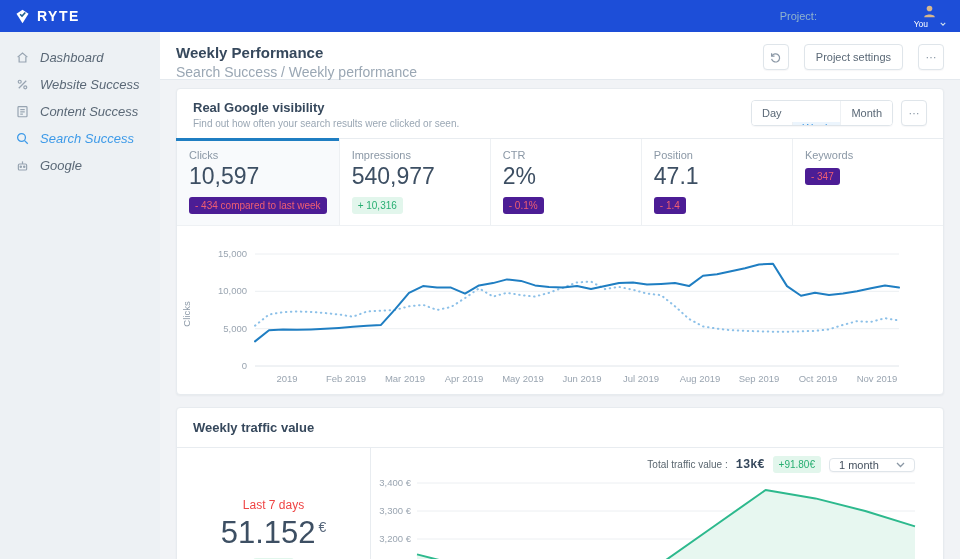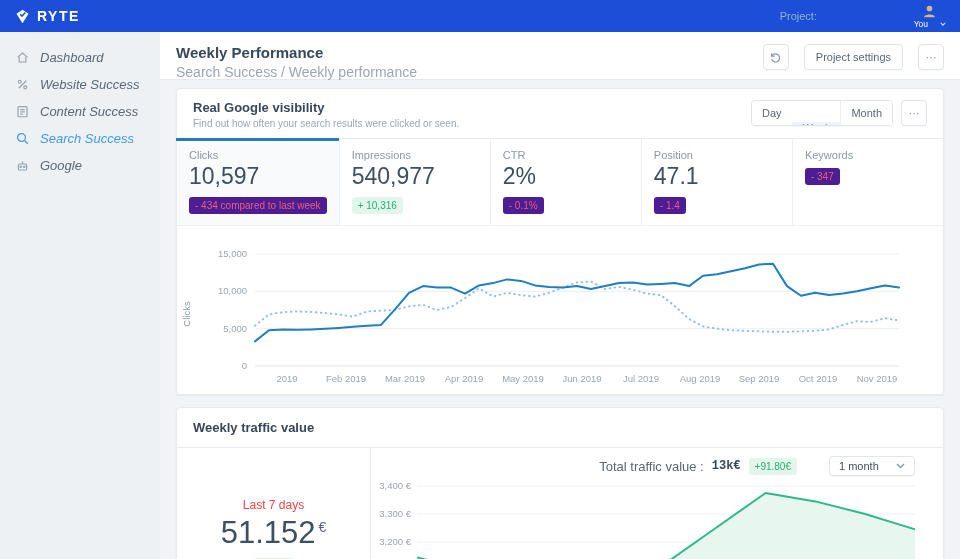--- a/index.html
+++ b/index.html
@@ -69,24 +69,24 @@
   
   .card2 { margin-top:12px; }
   .card2-header { padding:12px 16px; border-bottom:1px solid #e8ecf0; }
   .card2-body { display:flex; }
   .summary { width:194px; border-right:1px solid #e8ecf0; display:flex; flex-direction:column; align-items:center; padding-top:50px; flex-shrink:0; }
   .summary-label { font-size:12px; color:#ef4444; }
   .summary-value { font-size:31px; color:#3d4f63; margin-top:3px; }
   .summary-value sup { font-size:14px; margin-left:3px; color:#55657a; }
   .traffic-col { flex:1; min-width:0; }
   .traffic-toolbar { display:flex; align-items:center; justify-content:flex-end; gap:8px; padding:8px 28px 2px 0; }
-  .total-label { font-size:13px; color:#5b6770;margin-left:30px; }
+  .total-label { font-size:10px; color:#5b6770;margin-left:30px; }
   .total-value { font-size:12px; font-weight:bold; color:#36485c;font-family:Liberation Mono, monospace; }
   .badge.small { margin-top:0; }
-  .select { display:flex; align-items:center; justify-content:space-between; width:86px; height:20px; border:1px solid #dfe5ea; border-radius:4px; background:#fff; font-size:11px; color:#44505e; padding:0 9px; cursor:pointer; box-shadow:0 1px 1px rgba(40,60,80,.04);margin-left:24px; }
+  .select { display:flex; align-items:center; justify-content:space-between; width:86px; height:14px; border:1px solid #dfe5ea; border-radius:4px; background:#fff; font-size:11px; color:#44505e; padding:0 9px; cursor:pointer; box-shadow:0 1px 1px rgba(40,60,80,.04); }
   .line-green { fill:none; stroke:#2db98d; stroke-width:2; stroke-linejoin:round; }
   .area-green { fill:#e7f7f0; stroke:none; }
 </style>
 </head>
 <body>
 
 <div class="topbar">
   <div class="logo">
     <svg width="17" height="17" viewBox="0 0 24 24">
         <path d="M12 2.5 L20.5 8 L12 21.5 L3.5 8 Z" fill="#fff"></path>

